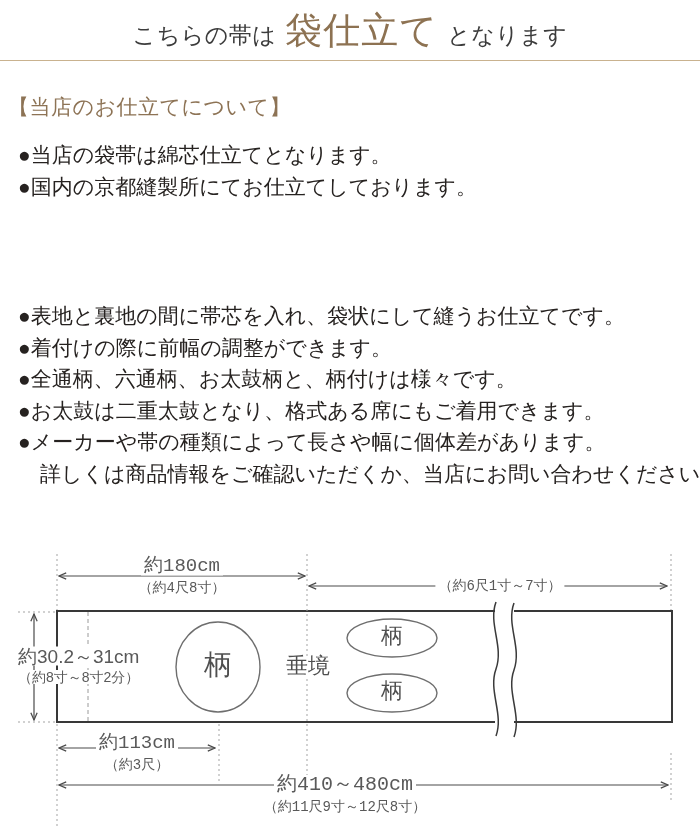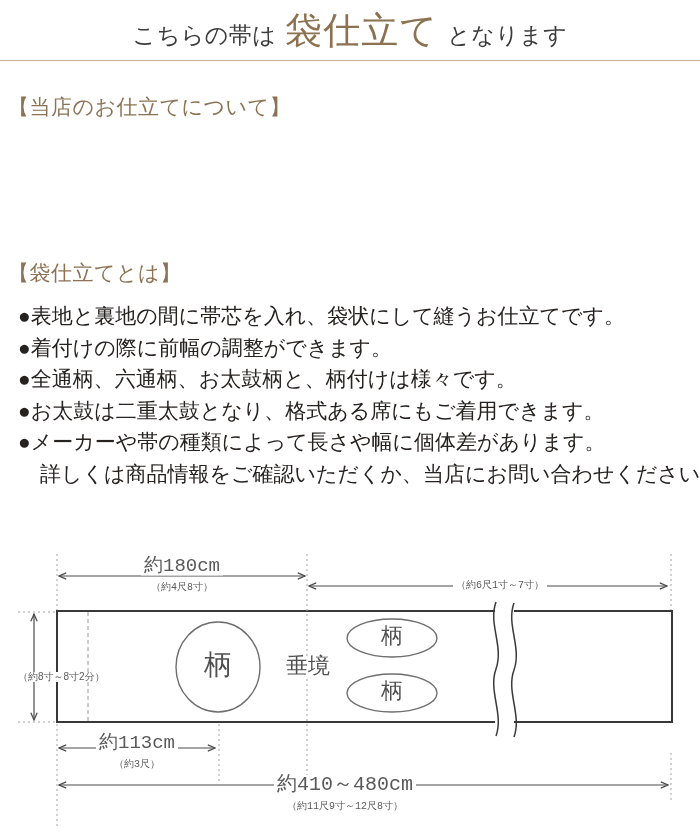--- a/index.html
+++ b/index.html
@@ -34,41 +34,42 @@
   .diagram svg{position:absolute;top:0;left:0;}
   .dl{
     position:absolute;font-family:"Liberation Sans","DejaVu Sans",sans-serif;
     color:#595959;line-height:1;white-space:nowrap;background:#fff;padding:0 3px;
   }
   .dl.c{transform:translate(-50%,-50%);font-family:Liberation Mono, monospace;}
   .dl.l{transform:translate(0,-50%);}
   .dl.nobg{background:transparent;}
   .f19{font-size:19px;}
   .f20{font-size:20px;text-align:center;}
-  .f14{font-size:10px;}
+  .f14{font-size:14px;}
   .f22{font-size:22px;color:#4f4f4f;}
   .f28{font-size:28px;color:#4f4f4f;}
 </style>
 </head>
 <body>
 
 <div class="page">
 
   <div class="title">
     <span class="small">こちらの帯は</span>
     <span class="big">袋仕立て</span>
     <span class="small">となります</span>
   </div>
   <div class="rule"></div>
 
   <h2 class="sec-heading h-shop">【当店のお仕立てについて】</h2>
   <div class="bullets b-shop">
+    <p>●当店の袋帯は綿芯仕立てとなります。</p>
+    <p>●国内の京都縫製所にてお仕立てしております。</p>
   </div>
 
-  <h2 class="sec-heading h-fukuro">【袋仕立てとは】</h2>
   <div class="bullets b-fukuro">
     <p>●表地と裏地の間に帯芯を入れ、袋状にして縫うお仕立てです。</p>
     <p>●着付けの際に前幅の調整ができます。</p>
     <p>●全通柄、六通柄、お太鼓柄と、柄付けは様々です。</p>
     <p>●お太鼓は二重太鼓となり、格式ある席にもご着用できます。</p>
     <p>●メーカーや帯の種類によって長さや幅に個体差があります。</p>
     <p class="note">詳しくは商品情報をご確認いただくか、当店にお問い合わせください。</p>
   </div>
 
   <div class="diagram">
@@ -108,20 +109,21 @@
       <rect x="495" y="71" width="19" height="137" fill="#ffffff"></rect>
       <path d="M496,72 C488,94 504,116 496,139 C488,161 504,184 496,206" fill="none" stroke="#3a3a3a" stroke-width="1.5"></path>
       <path d="M514,73 C506,95 522,117 514,140 C506,162 522,185 514,207" fill="none" stroke="#3a3a3a" stroke-width="1.5"></path>
     </svg>
 
     <div class="dl c f19" style="left:182px;top:36px;">約180cm</div>
     <div class="dl c f14" style="left:182px;top:58px;">（約4尺8寸）</div>
 
     <div class="dl c f14" style="left:500px;top:56px;">（約6尺1寸～7寸）</div>
 
+    <div class="dl l f19" style="left:15px;top:126px;">約30.2～31cm</div>
     <div class="dl l f14" style="left:15px;top:147px;">（約8寸～8寸2分）</div>
 
     <div class="dl c f19" style="left:137px;top:213px;">約113cm</div>
     <div class="dl c f14" style="left:137px;top:235px;">（約3尺）</div>
 
     <div class="dl c f20" style="left:345px;top:255px;">約410～480cm</div>
     <div class="dl c f14" style="left:345px;top:277px;">（約11尺9寸～12尺8寸）</div>
 
     <div class="dl c f22" style="left:308px;top:138px;">垂境</div>
 

